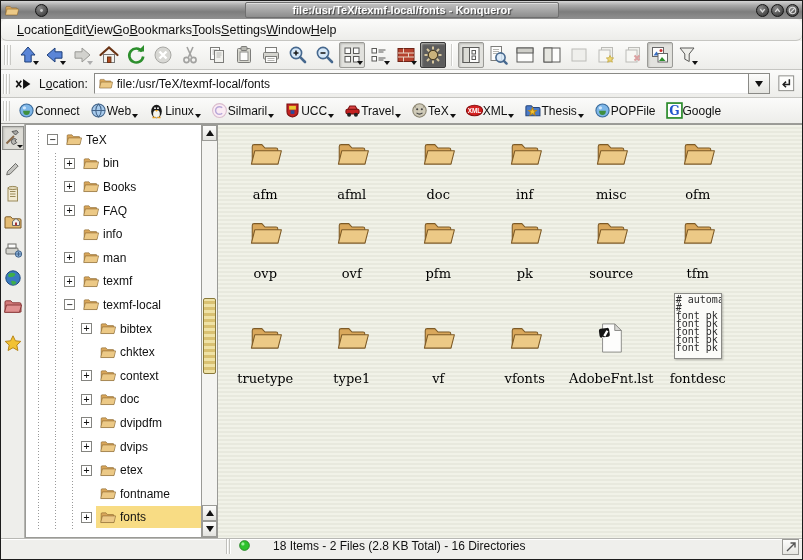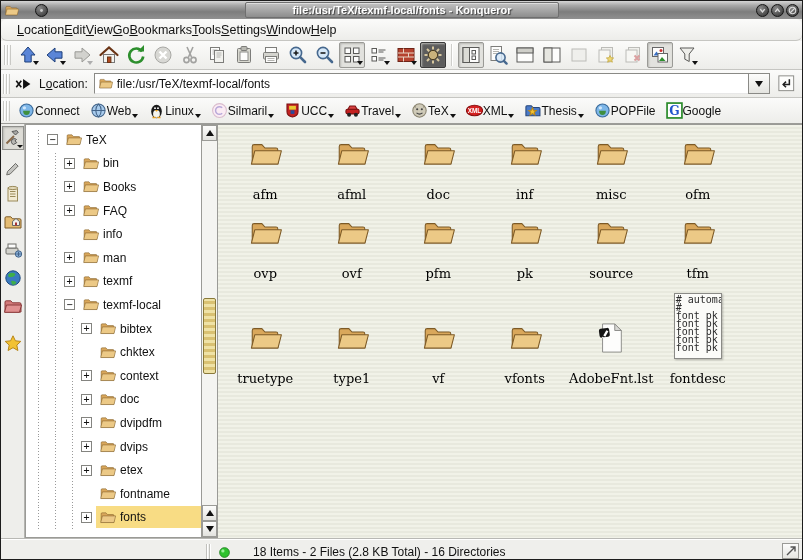--- a/index.html
+++ b/index.html
@@ -80,21 +80,21 @@
     background:repeating-linear-gradient(180deg,#f1f2e8 0 2px,#e8e9de 2px 4px);}
   .grow{display:flex;align-items:flex-start;}
   .grow.bottom{align-items:flex-end;}
   .cell{width:86.5px;flex:0 0 86.5px;display:flex;flex-direction:column;align-items:center;gap:12px;padding-top:6px;}
   .glabel{font-family:"DejaVu Serif",serif;font-size:13px;color:#000;white-space:nowrap;}
   .preview{width:48px;height:66px;background:#fbfbf8;border:1px solid #8a8a86;box-shadow:1px 1px 2px rgba(0,0,0,.25);
     overflow:hidden;padding:2px 1px;}
   .preview pre{margin:0;font-family:"DejaVu Sans Mono",monospace;font-size:10px;line-height:8px;color:#2a2a2a;}
 
   
-  .statusbar{height:21px;flex:0 0 21px;display:flex;align-items:flex-end;background:#efefec;border-top:1px solid #b8b8b4;box-shadow:inset 0 1px 0 #fff;padding-right:3px;}
+  .statusbar{height:21px;flex:0 0 21px;display:flex;align-items:flex-start;background:#efefec;border-top:1px solid #b8b8b4;box-shadow:inset 0 1px 0 #fff;padding-right:3px;padding-left:20px;}
   .sb-spacer{width:205px;flex:0 0 205px;align-self:stretch;}
   .sb-grip{width:5px;height:15px;margin-right:7px;background:repeating-linear-gradient(90deg,#c0c0bc 0 1px,#fff 1px 2px,transparent 2px 3px);}
   .sb-text{font-size:12px;color:#111;margin-left:22px;white-space:nowrap;}
   .sb-resize{margin-left:auto;width:17px;height:16px;border:1px solid #9a9a96;background:linear-gradient(180deg,#fcfcfb,#e6e6e2);display:flex;align-items:center;justify-content:center;}
 </style>
 </head>
 <body>
 
 <div class="window">
 

